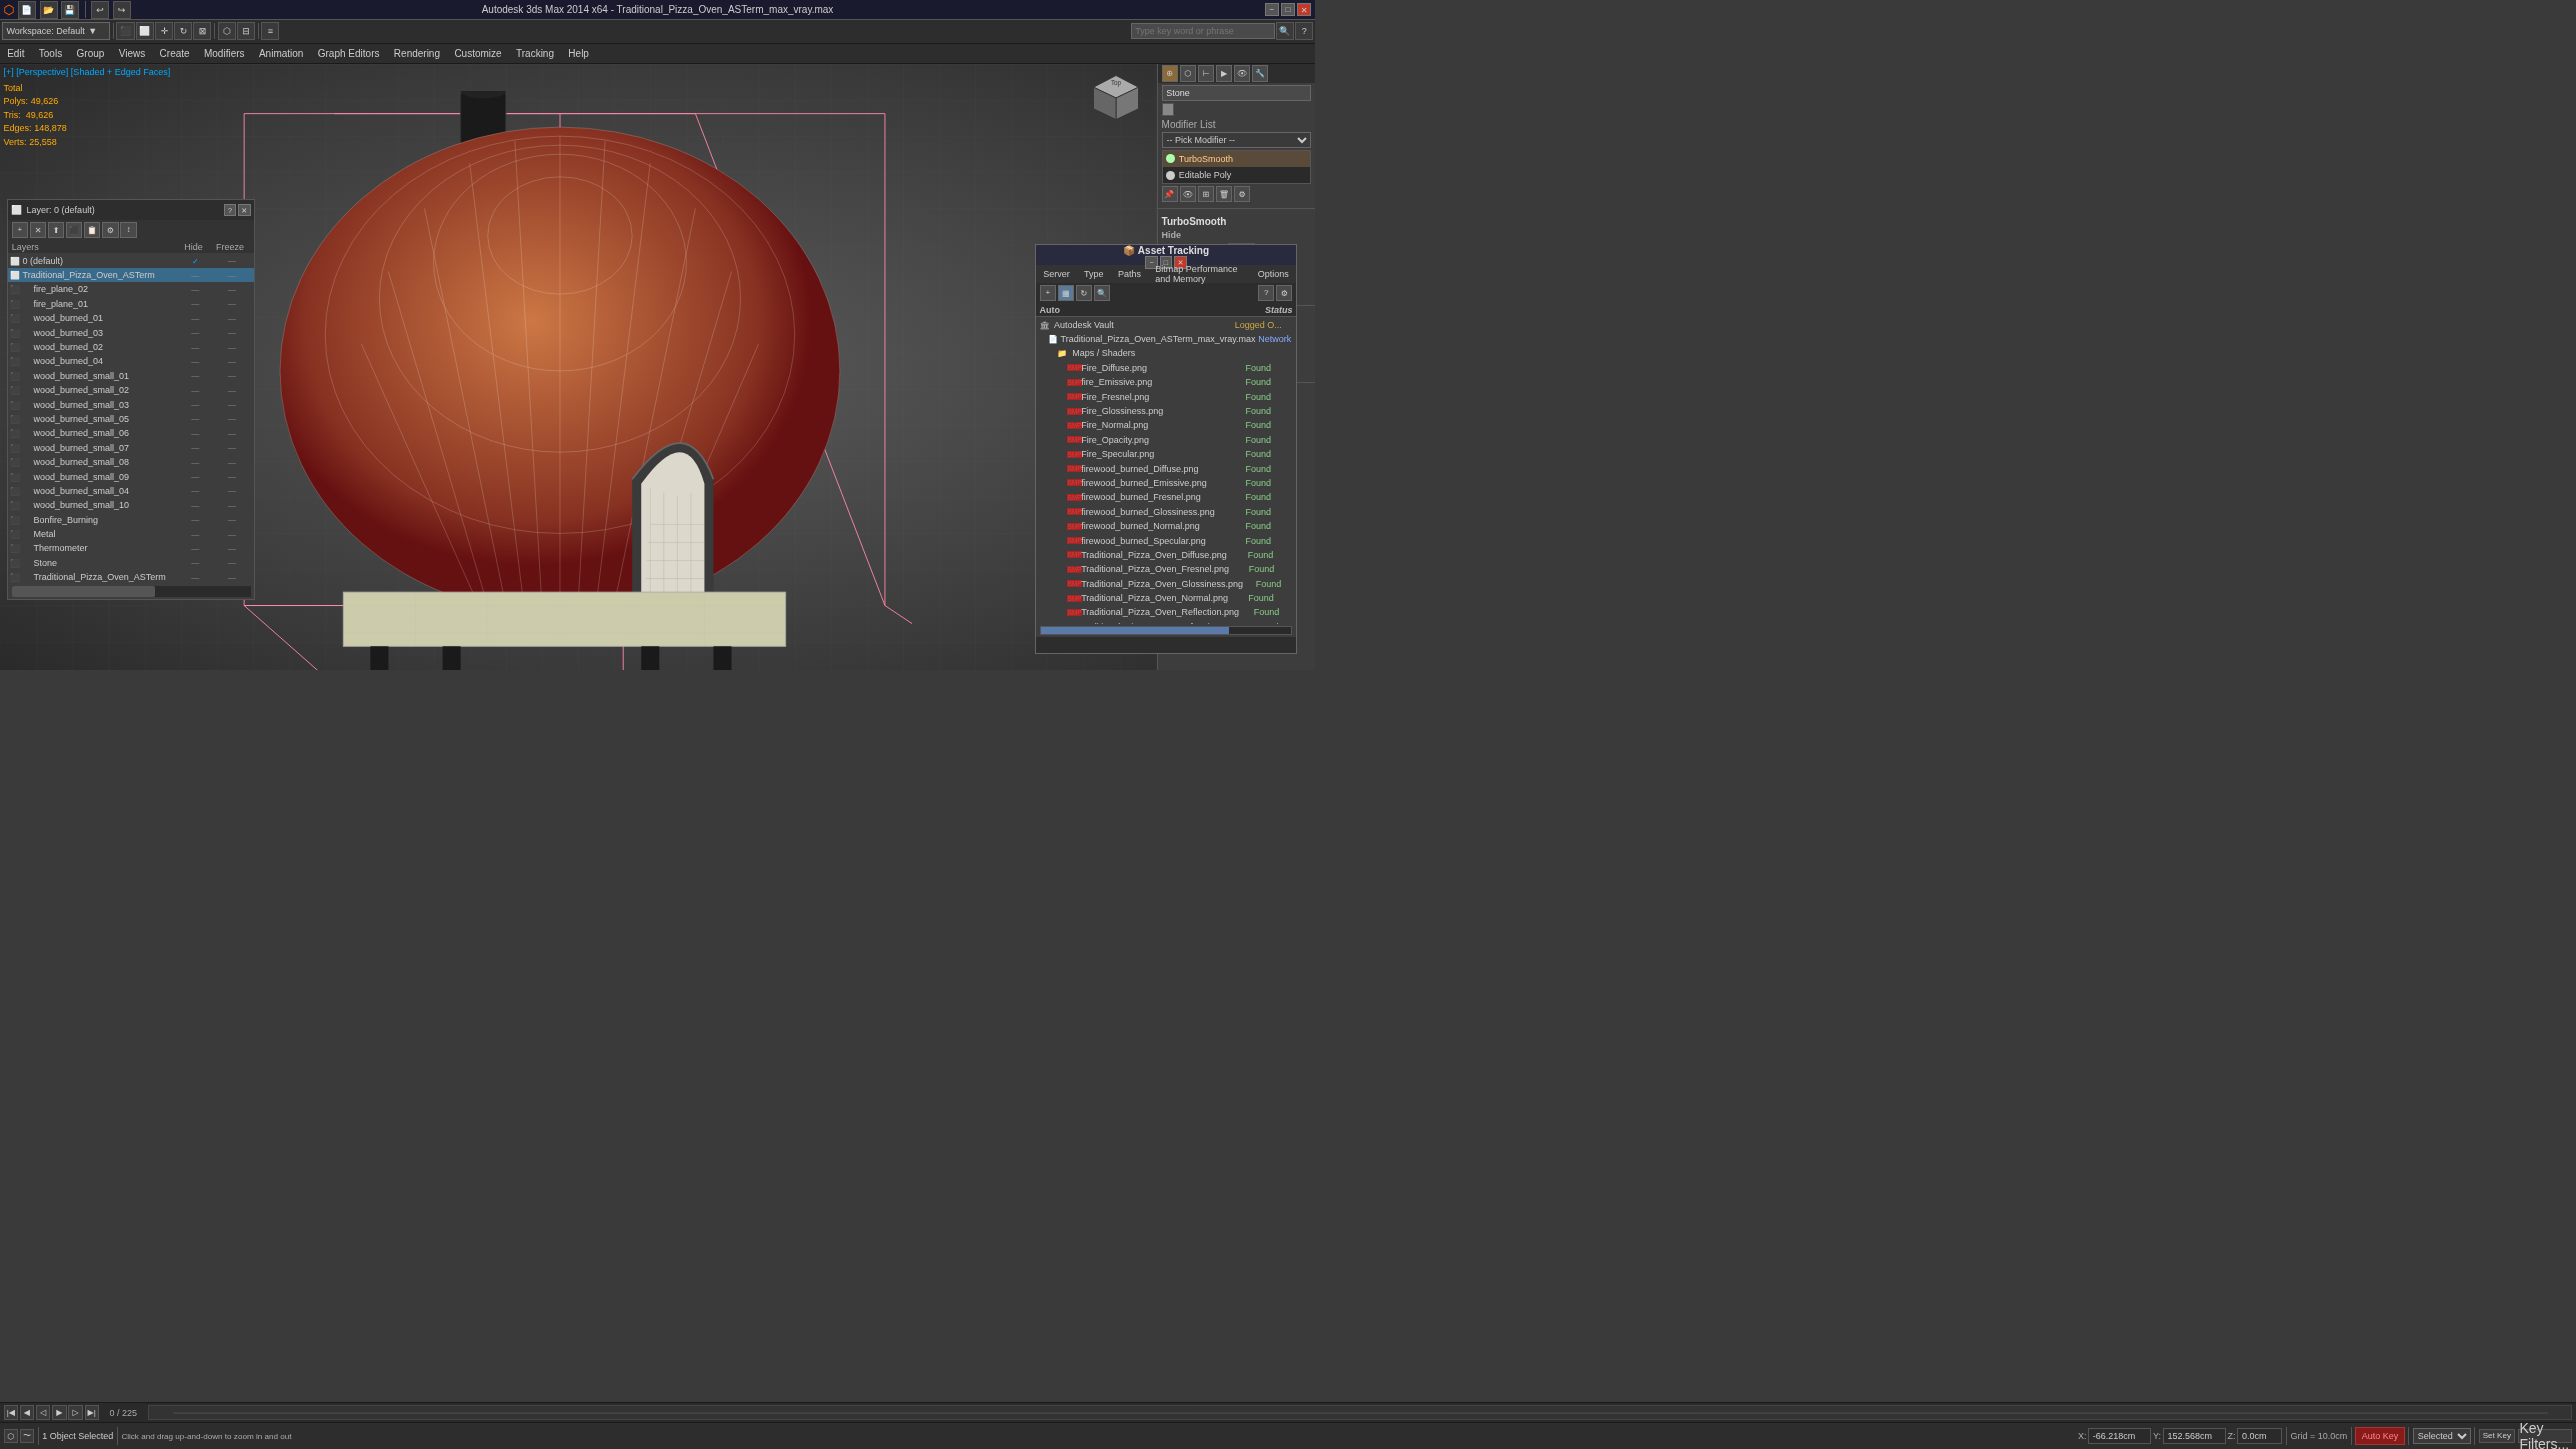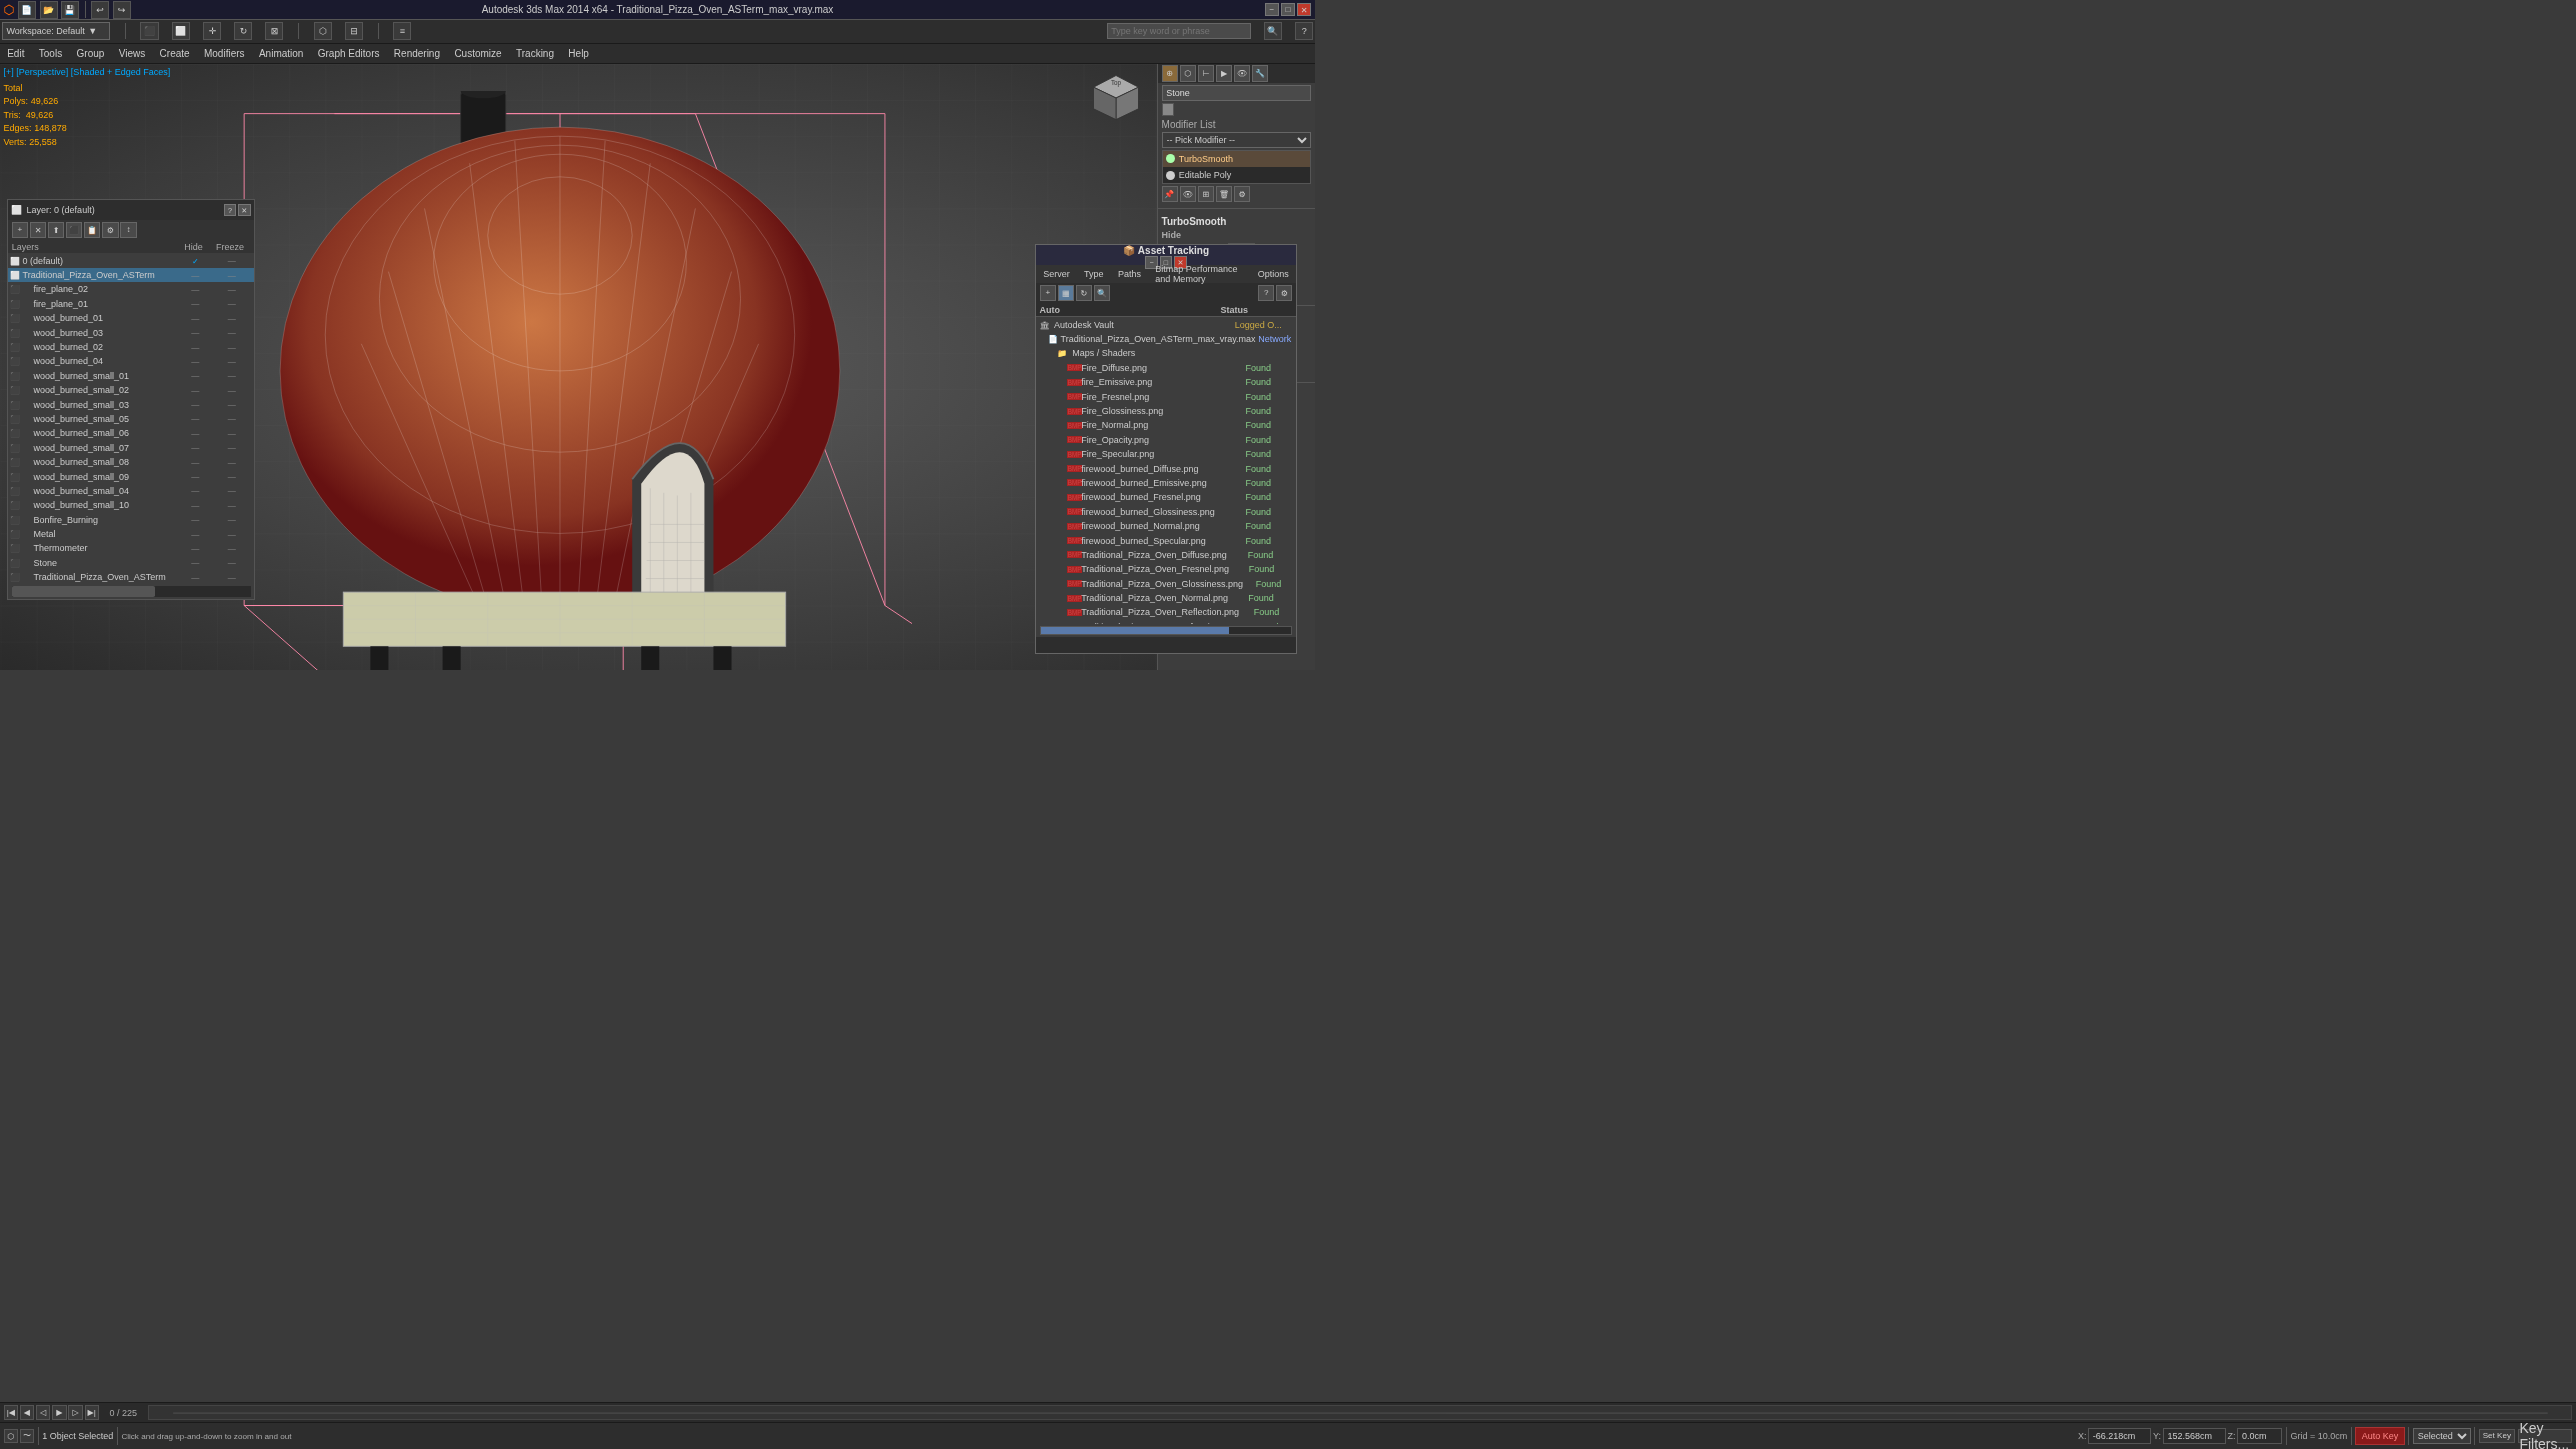--- a/index.html
+++ b/index.html
@@ -7,21 +7,21 @@
     
     
     #titlebar { background: #1a1a2e; height: 20px; display: flex; align-items: center; justify-content: space-between; padding: 0 3.6px; border-bottom: 0.9px solid #555; }
     #titlebar .left { display: flex; align-items: center; gap: 3.6px; }
     #titlebar .title { flex: 1; text-align: center; font-size: 10px; color: #ccc; position: absolute; left: 50%; transform: translateX(-50%); white-space: nowrap; }
     #titlebar .controls { display: flex; gap: 1.8px; }
     #titlebar .win-btn { width: 14.4px; height: 12.6px; background: #555; border: 0.9px solid #777; font-size: 8.1px; display: flex; align-items: center; justify-content: center; cursor: pointer; color: #ccc; }
     #titlebar .win-btn.close { background: #c0392b; }
     
     
-    #toolbar { background: #2d2d2d; height: 23.5px; display: flex; align-items: center; padding: 0 1.8px; gap: 13px; border-bottom: 0.9px solid #1a1a1a; }
+    #toolbar { background: #2d2d2d; height: 23.5px; display: flex; align-items: center; padding: 0 1.8px; gap: 1px; border-bottom: 0.9px solid #1a1a1a; }
     .toolbar-btn { background: #3a3a3a; border: 0.9px solid #555; height: 18px; min-width: 18px; display: flex; align-items: center; justify-content: center; cursor: pointer; color: #ccc; font-size: 9px; padding: 0 2.7px; }
     .toolbar-separator { width: 0.9px; height: 16.3px; background: #555; margin: 0 1.8px; }
     .workspace-dropdown { background: #3a3a3a; border: 0.9px solid #666; height: 18px; color: #ccc; font-size: 9px; padding: 0 3.6px; display: flex; align-items: center; gap: 3.6px; cursor: pointer; min-width: 108px; }
     #search-box { background: #4a4a4a; border: 0.9px solid #666; height: 16.3px; width: 144px; padding: 0 3.6px; color: #999; font-size: 9px; }
     
     
     #menubar { background: #2d2d2d; height: 20px; display: flex; align-items: center; border-bottom: 0.9px solid #1a1a1a; }
     .menu-item { padding: 0 7.2px; height: 20px; display: flex; align-items: center; cursor: pointer; color: #ccc; font-size: 10px; }
     
     
@@ -58,21 +58,21 @@
     #asset-panel .win-btn { width: 12.6px; height: 12.6px; background: #555; border: 0.9px solid #777; display: flex; align-items: center; justify-content: center; font-size: 7.2px; cursor: pointer; }
     #asset-panel .win-btn.close { background: #c0392b; }
     .asset-menubar { background: #333; height: 18px; display: flex; align-items: center; }
     .asset-menu-item { padding: 0 7.2px; height: 18px; display: flex; align-items: center; font-size: 9px; cursor: pointer; color: #ccc; }
     .asset-toolbar { background: #2d2d2d; padding: 1.8px 3.6px; display: flex; align-items: center; gap: 1.8px; justify-content: space-between; }
     .asset-tb-left { display: flex; gap: 1.8px; }
     .asset-tb-btn { background: #4a4a4a; border: 0.9px solid #666; height: 16.3px; width: 16.3px; display: flex; align-items: center; justify-content: center; cursor: pointer; font-size: 8.1px; color: #ccc; }
     .asset-tb-btn.active { background: #5a7a9a; }
     .asset-cols { display: flex; padding: 1.8px 3.6px; background: #2d2d2d; font-size: 9px; font-weight: bold; color: #bbb; border-bottom: 0.9px solid #555; }
     .asset-cols .col-name { flex: 1; }
-    .asset-cols .col-status { width: 72px; text-align: left; }
+    .asset-cols .col-status { width: 72px; text-align: right; font-style: italic; }
     .asset-list { max-height: 307px; overflow-y: auto; }
     .asset-row { display: flex; align-items: center; padding: 0.9px 1.8px; height: 14.4px; cursor: pointer; }
     .asset-row .row-icon { width: 12.6px; height: 10.8px; margin-right: 1.8px; font-size: 8.1px; display: flex; align-items: center; }
     .asset-row .row-name { flex: 1; font-size: 9px; color: #ccc; }
     .asset-row .row-status { width: 72px; text-align: center; font-size: 9px; color: #ccc; }
     .asset-progressbar { height: 9px; background: #2a2a2a; margin: 1.8px 3.6px; border: 0.9px solid #555; }
     .asset-statusbar-bottom { height: 16.3px; background: #2d2d2d; display: flex; align-items: center; padding: 0 3.6px; font-size: 9px; color: #aaa; }
     
     
     #right-panel { position: absolute; right: 0; top: 0; width: 163px; height: 100%; background: #3d3d3d; border-left: 0.9px solid #555; z-index: 5; }

